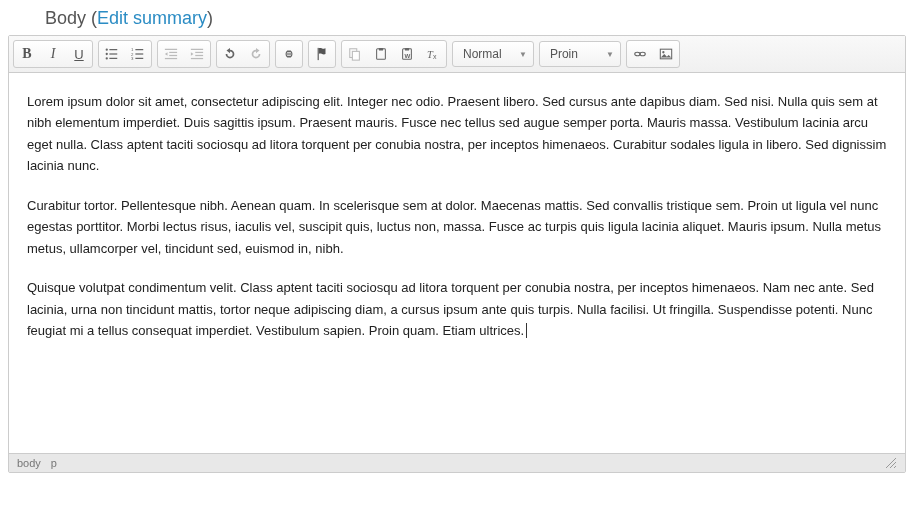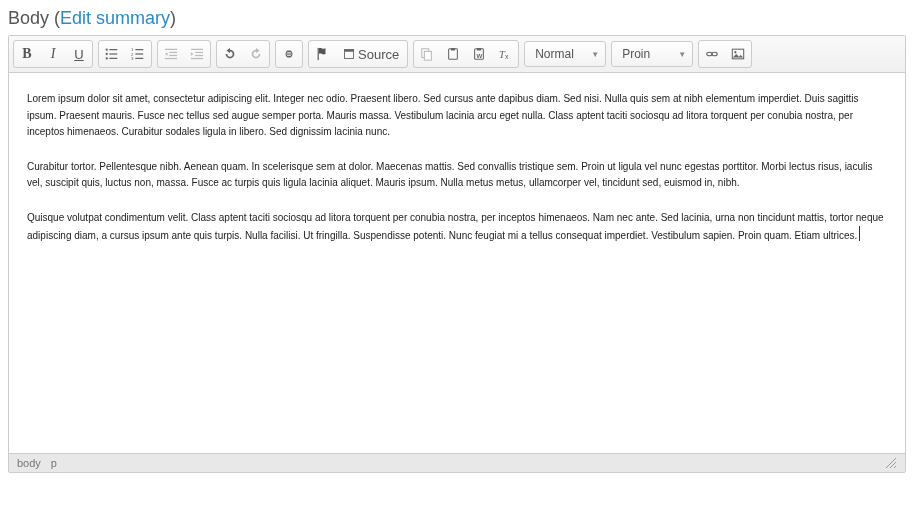--- a/index.html
+++ b/index.html
@@ -10,20 +10,21 @@
     body {
       font-family: 'Helvetica Neue', Arial, sans-serif;
       background: #fff;
       padding: 8px;
     }
     .field-label {
       font-size: 18px;
       color: #555;
       margin-bottom: 6px;
       font-weight: 400;
+      margin-left: 37px;
     }
     .field-label .edit-link {
       color: #2b8cc4;
       text-decoration: none;
       cursor: pointer;
     }
     .editor-wrap {
       border: 1px solid #ccc;
       border-radius: 2px;
       background: #fff;
@@ -81,21 +82,21 @@
       min-width: 48px;
     }
     .tb-dropdown .caret {
       font-size: 8px;
       color: #888;
     }
     .content-area {
       padding: 18px;
       min-height: 380px;
       font-family: Arial, Helvetica, sans-serif;
-      font-size: 10px;
+      font-size: 13px;
       line-height: 1.65;
       color: #222;
     }
     .content-area p {
       margin-bottom: 18px;
     }
     .cursor-mark {
       display: inline-block;
       width: 1px;
       height: 15px;
@@ -221,27 +222,20 @@
       </div>
     </div>
 
     <div class="tb-group">
       <div class="tb-btn">
         <svg class="tb-icon" viewBox="0 0 16 16">
             <rect x="3" y="1" width="1.3" height="14" fill="#555"></rect>
             <path d="M4.3 1.5 C7 0, 9 3, 12 1.5 L12 8 C9 9.5, 7 6.5, 4.3 8 Z" fill="#555"></path>
           </svg>
       </div>
-      <div class="tb-btn text-btn">
-        <svg class="tb-icon" viewBox="0 0 16 16" style="width:12px;height:12px;">
-            <rect x="2" y="2" width="12" height="12" fill="none" stroke="#666" stroke-width="1.2"></rect>
-            <rect x="2" y="2" width="12" height="3" fill="#666"></rect>
-          </svg>
-        <span>Source</span>
-      </div>
     </div>
 
     <div class="tb-group">
       <div class="tb-btn disabled">
         <svg class="tb-icon" viewBox="0 0 16 16">
             <rect x="2" y="2" width="8" height="10" fill="none" stroke="#bbb" stroke-width="1.2"></rect>
             <rect x="5" y="5" width="8" height="10" fill="#fefefe" stroke="#bbb" stroke-width="1.2"></rect>
           </svg>
       </div>
       <div class="tb-btn">

